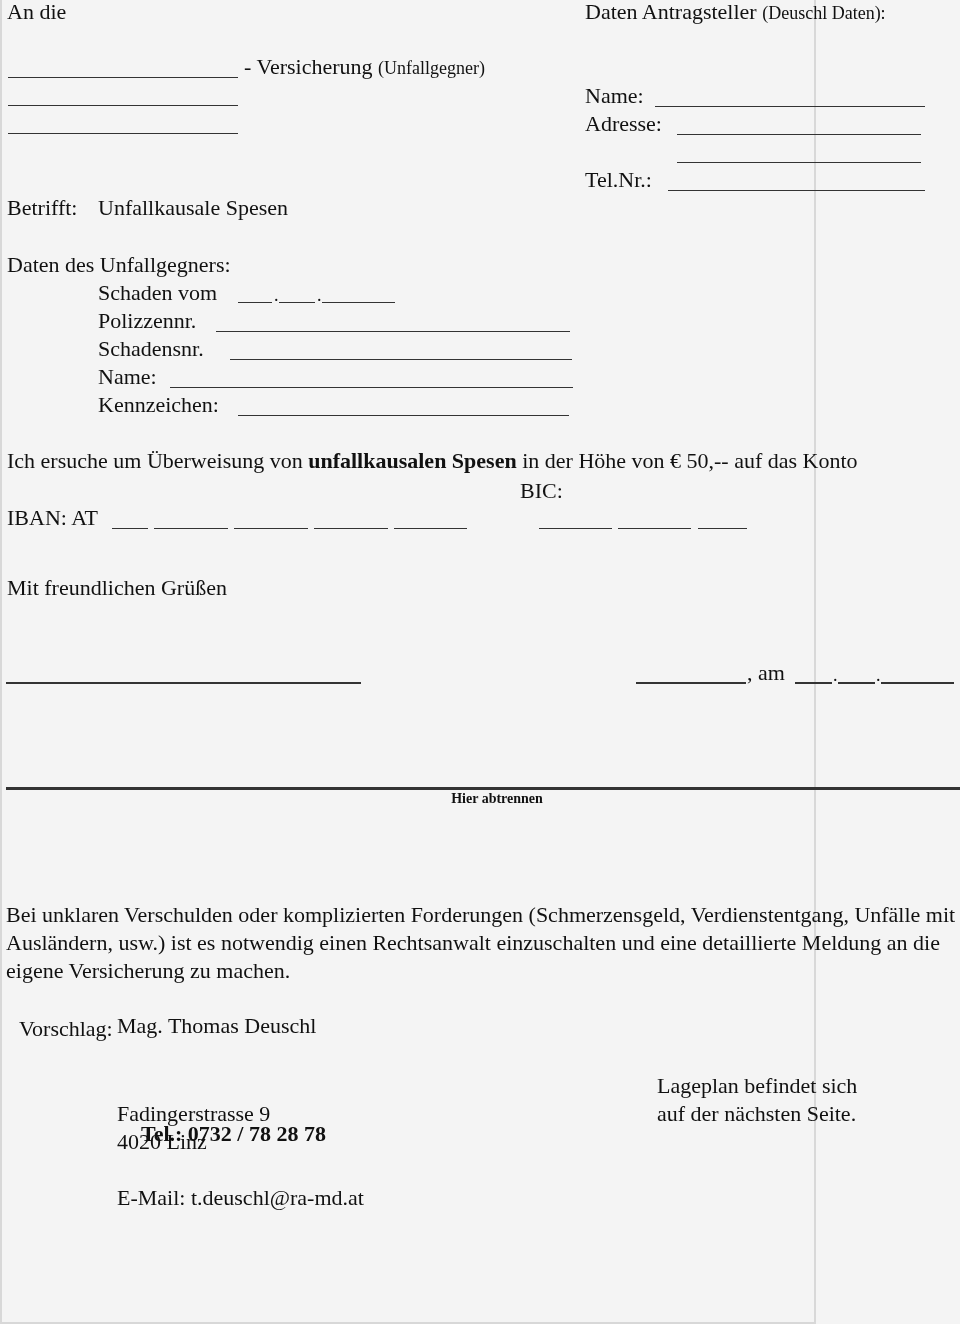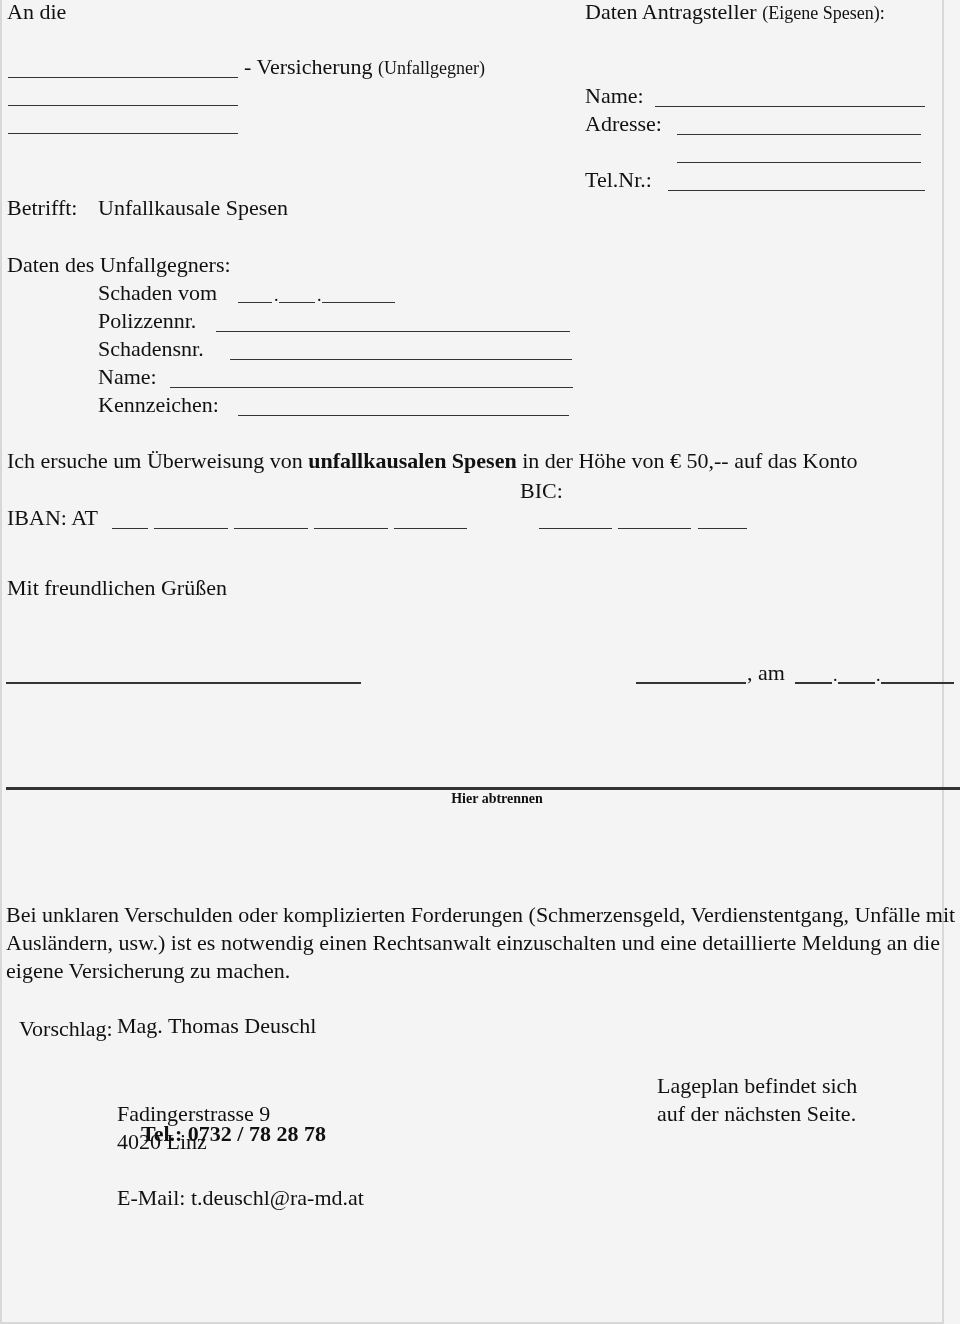--- a/index.html
+++ b/index.html
@@ -4,21 +4,21 @@
   <style>
     * { box-sizing: border-box; margin: 0; padding: 0; }
     html, body { width: 960px; height: 1324px; background: #f4f4f4; overflow: hidden; }
     body {
       font-family: "Liberation Serif", "DejaVu Serif", serif;
       color: #111;
       font-size: 22px;
       position: relative;
     }
     .page {
-      position: absolute; left: 0; top: 0; width: 944px; height: 1324px;
+      position: absolute; left: 0; top: 0; width: 816px; height: 1324px;
       border-left: 2px solid #d8d8d8;
       border-right: 2px solid #d8d8d8;
       border-bottom: 2px solid #d8d8d8;
     }
     .abs { position: absolute; white-space: nowrap; line-height: 1; }
     .small { font-size: 18px; }
     .bold { font-weight: bold; }
     .line { position: absolute; height: 0; border-top: 1.5px solid #333; }
     .sep { position: absolute; left: 4px; width: 954px; top: 787px; height: 0; border-top: 3px solid #333; }
     .hier { position: absolute; top: 791px; left: 0; width: 990px; text-align: center; font-size: 14px; font-weight: bold; }
@@ -33,21 +33,21 @@
   <div class="line" style="left:6px; width:230px; top:77px;"></div>
   <div class="abs" style="left:242px; top:56px;">
     <span>- Versicherung</span>
     <span class="small">(Unfallgegner)</span>
   </div>
   <div class="line" style="left:6px; width:230px; top:105px;"></div>
   <div class="line" style="left:6px; width:230px; top:133px;"></div>
 
   <div class="abs" style="left:583px; top:1px;">
     <span>Daten Antragsteller</span>
-    <span class="small">(Eigene Spesen):</span>
+    <span class="small">(Deuschl Daten):</span>
   </div>
   <div class="abs" style="left:583px; top:85px;">Name:</div>
   <div class="line" style="left:653px; width:270px; top:106px;"></div>
   <div class="abs" style="left:583px; top:113px;">Adresse:</div>
   <div class="line" style="left:675px; width:244px; top:134px;"></div>
   <div class="line" style="left:675px; width:244px; top:162px;"></div>
   <div class="abs" style="left:583px; top:169px;">Tel.Nr.:</div>
   <div class="line" style="left:666px; width:257px; top:190px;"></div>
 
   <div class="abs" style="left:5px; top:197px;">Betrifft:</div>

